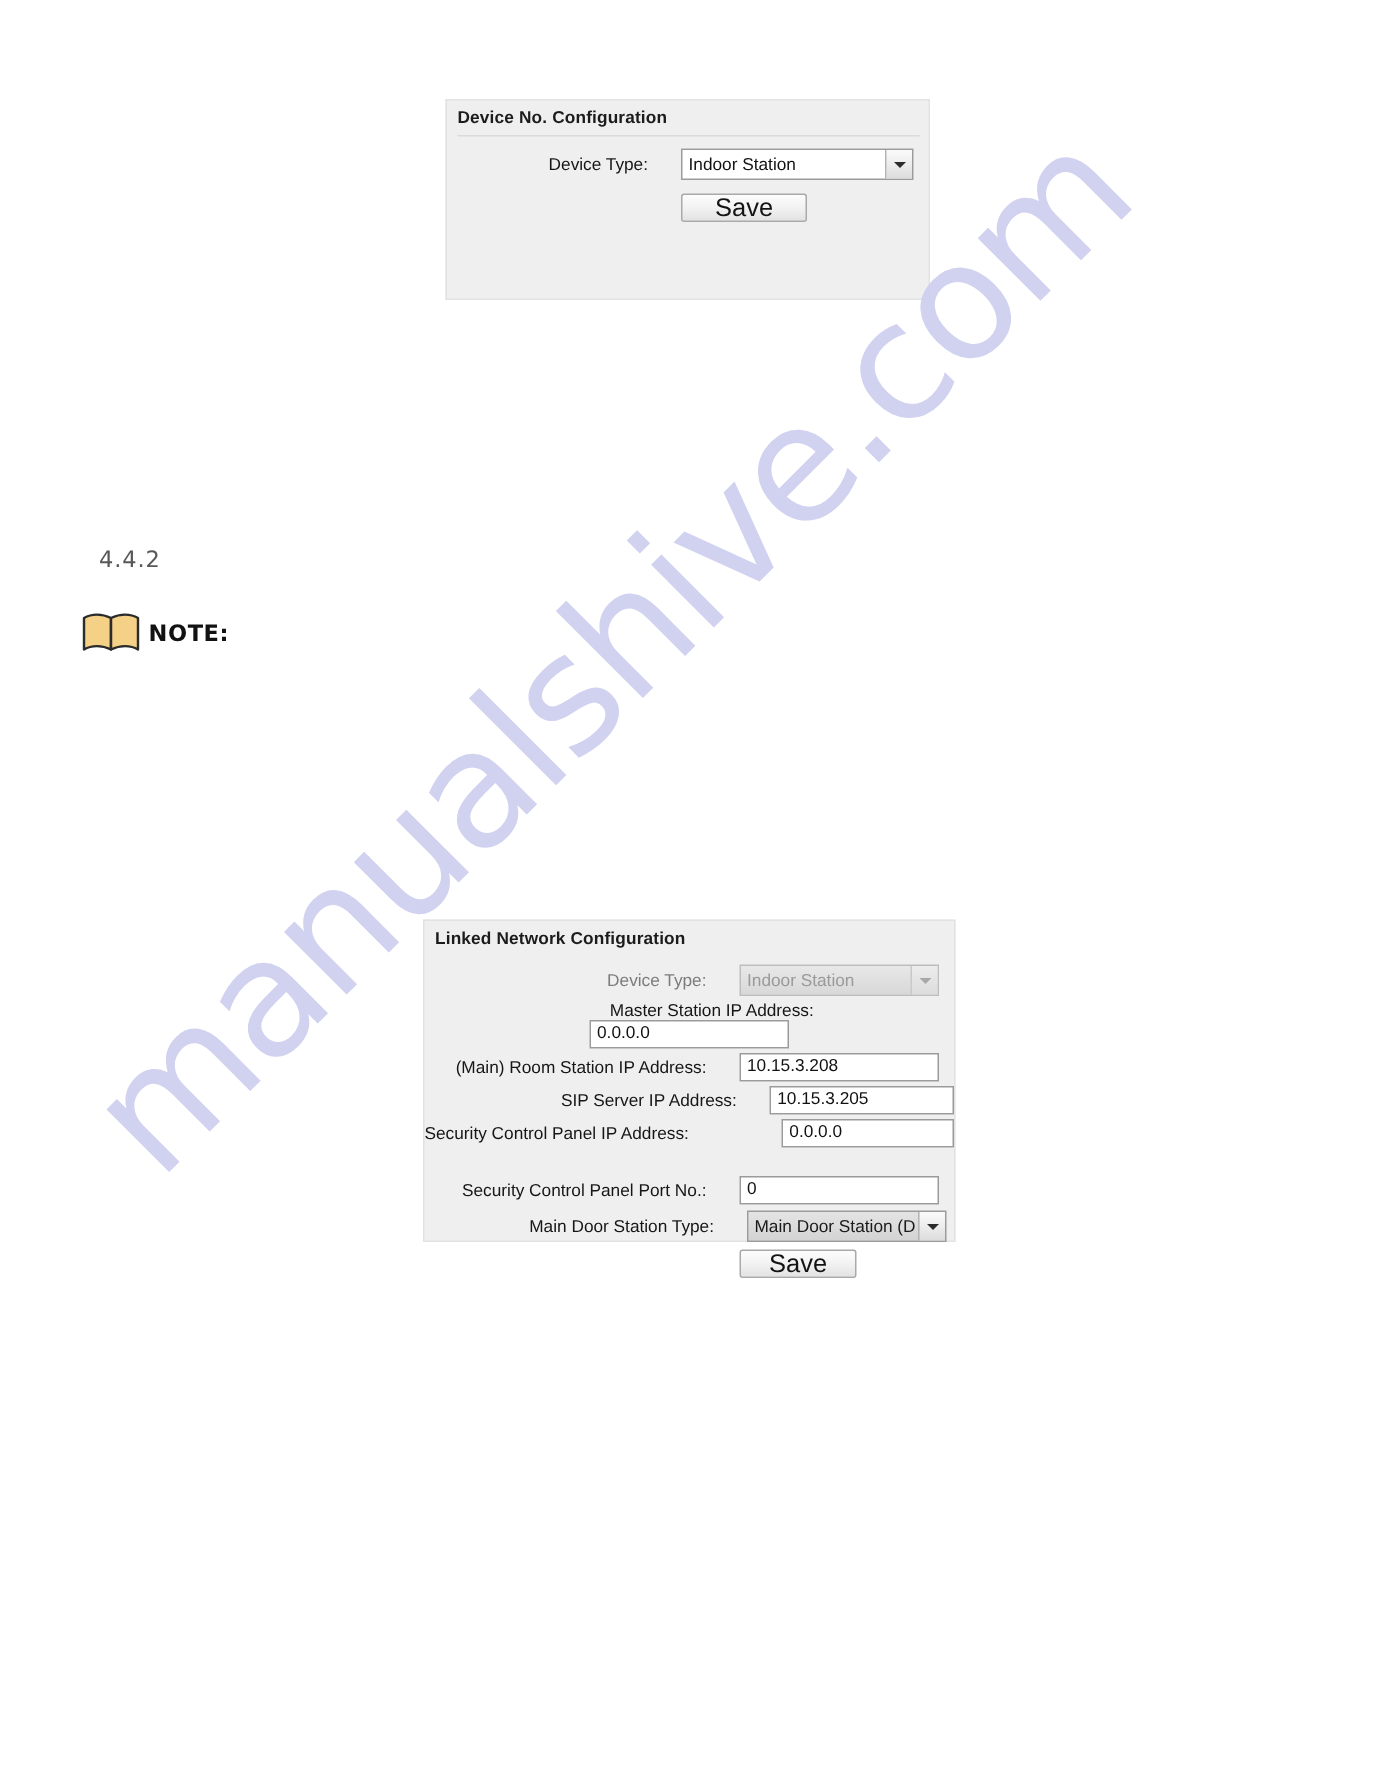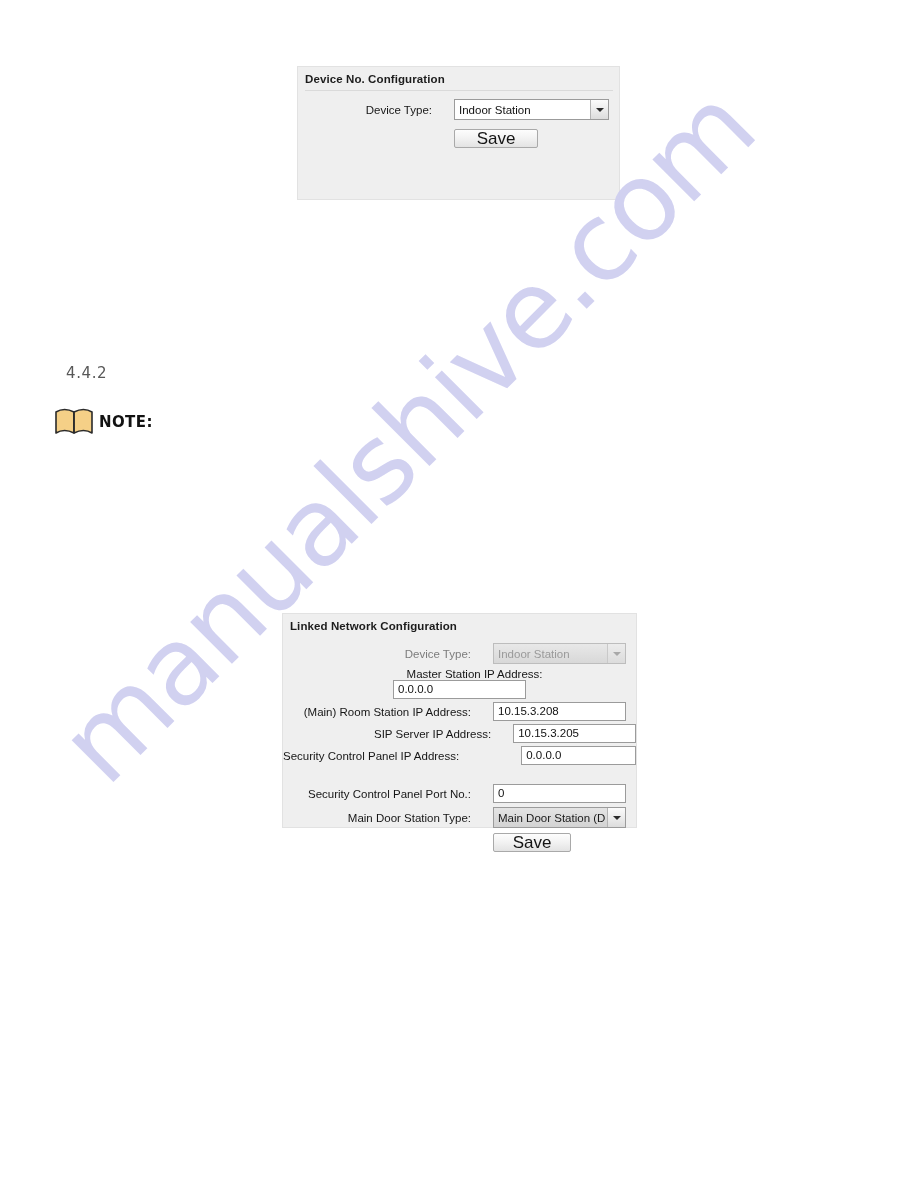--- a/index.html
+++ b/index.html
@@ -295,21 +295,21 @@
       </div>
     </div>
 
     <div class="form-row" style="margin-bottom:4px;">
       <div class="form-label" style="width:210px;">Security Control Panel Port No.:</div>
       <div class="text-input" style="width:133px;">
         <span>0</span>
       </div>
     </div>
 
-    <div class="form-row" style="margin-bottom:5px;">
+    <div class="form-row" style="margin-bottom:5px;justify-content:center;">
       <div class="form-label" style="width:210px;">Main Door Station Type:</div>
       <div class="select gray" style="width:133px;">
         <div class="select-value">Main Door Station (D S...</div>
         <div class="select-arrow">
           <span class="chev"></span>
         </div>
       </div>
     </div>
 
     <div class="form-row">

